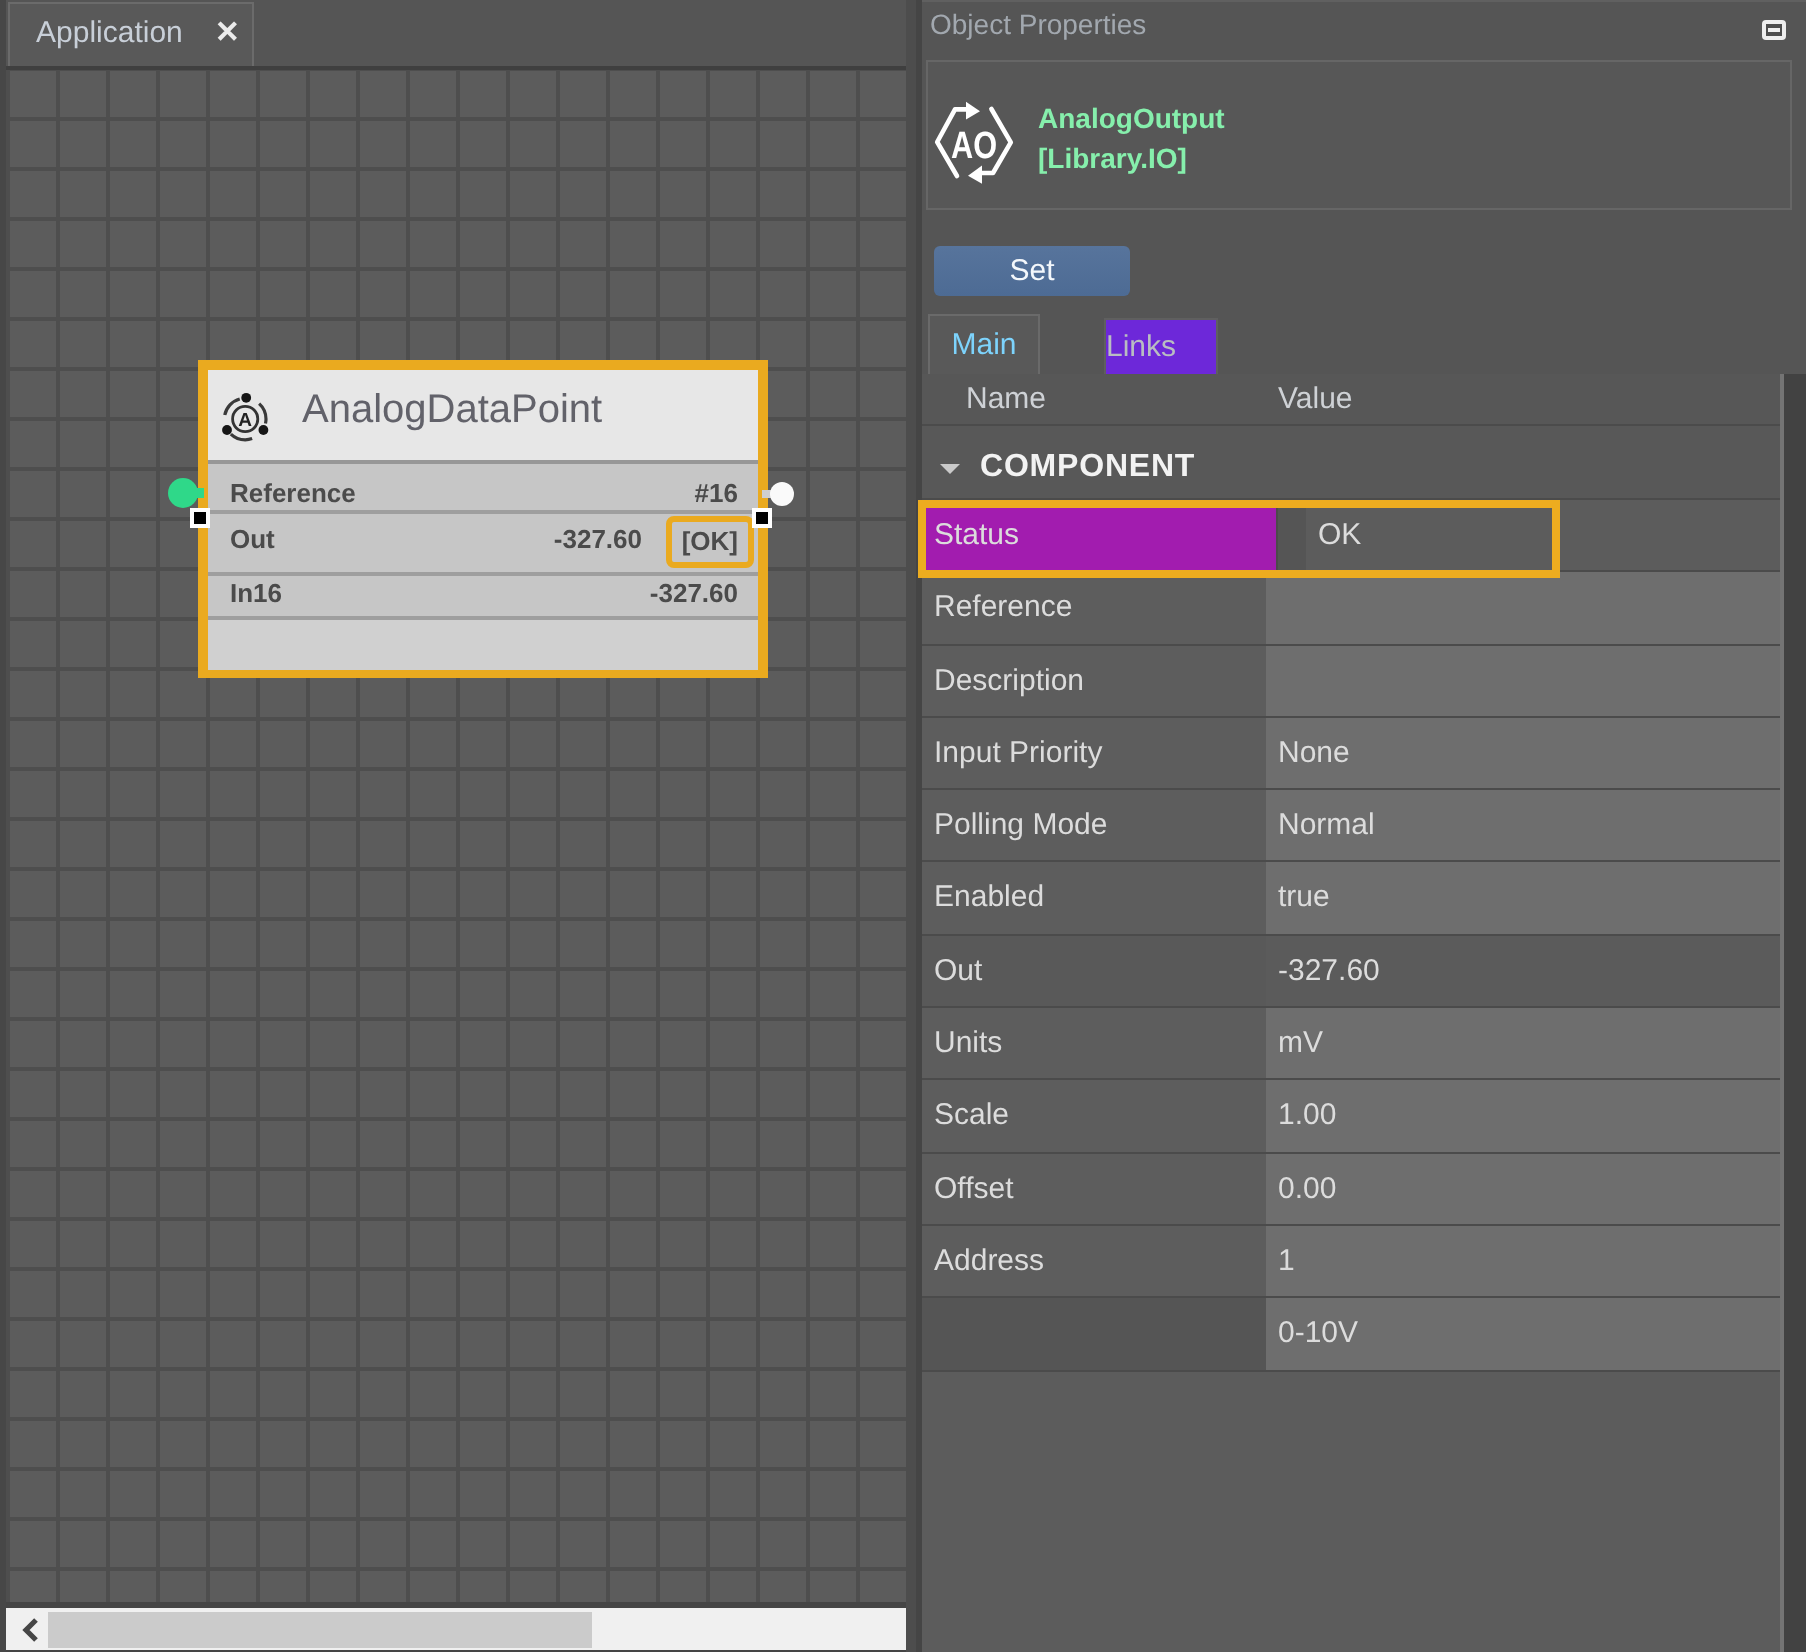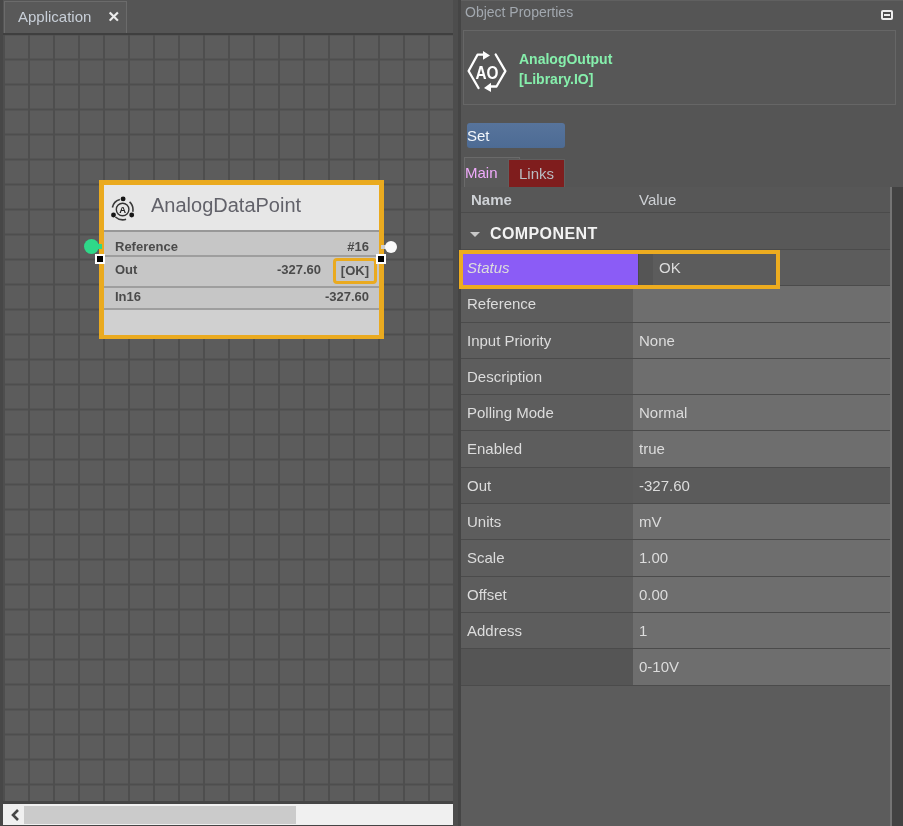--- a/index.html
+++ b/index.html
@@ -56,47 +56,47 @@
   #pticon{left:881px;top:10px;width:12px;height:10px;background:#ededed;border-radius:2px;}
   #pticon .in{position:absolute;left:2px;top:2px;width:8px;height:6px;background:#4c4c4c;}
   #pticon .bar{position:absolute;left:3px;top:4px;width:6px;height:2px;background:#ededed;}
 
   #infobox{left:463px;top:30px;width:433px;height:75px;background:#575757;
            border:1px solid #666666;box-sizing:border-box;}
   #iotext{left:519px;top:50px;font-size:14px;font-weight:bold;color:#86efac;line-height:19.5px;}
 
   #setbtn{left:467px;top:123px;width:98px;height:25px;border-radius:3px;
           background:linear-gradient(#57749c,#4d6b94);color:#f3f7fb;font-size:15px;
-          text-align:left;line-height:25px;}
+          text-align:center;line-height:25px;}
 
   #tabmain{left:464px;top:157px;width:56px;height:30px;background:#595959;
            border:1px solid #6a6a6a;border-bottom:none;box-sizing:border-box;
-           color:#f0abfc;font-size:15px;text-align:left;line-height:29px;}
-  #tablinks{left:508px;top:159px;width:57px;height:28px;background:#7f1d1d;
+           color:#7dd3fc;font-size:15px;text-align:center;line-height:29px;}
+  #tablinks{left:552px;top:159px;width:57px;height:28px;background:#6d28d9;
            border:1px solid #5f5f5f;border-bottom:none;box-sizing:border-box;
-           color:#b9bdc2;font-size:15px;text-align:center;line-height:27px;}
+           color:#b9bdc2;font-size:15px;text-align:left;line-height:27px;}
 
   
   #ptable{left:461px;top:187px;width:429px;}
   .trow{position:relative;height:35.3px;border-bottom:1px solid #4b4b4b;
         font-size:15px;color:#dcdcdc;}
   .trow .nc{position:absolute;left:0;top:0;bottom:0;width:171px;background:#5d5d5d;
             border-right:1px solid #4b4b4b;line-height:35px;padding-left:6px;}
   .trow .vc{position:absolute;left:172px;top:0;bottom:0;right:0;background:#6e6e6e;
             line-height:35px;padding-left:6px;}
   #thead{height:25px;background:#575757;color:#ced1d5;}
   #thead .nc,#thead .vc{background:transparent;border-right:none;line-height:26px;}
-  #thead .nc{padding-left:10px;font-weight:bold;}
+  #thead .nc{padding-left:22px;}
   #tgroup{height:36px;background:#585858;color:#f2f2f2;}
   #tgroup .gtri{position:absolute;left:9px;top:18.5px;width:0;height:0;
      border-left:5px solid transparent;border-right:5px solid transparent;
      border-top:5px solid #c9c9c9;}
   #tgroup .gtx{position:absolute;left:29px;top:0;line-height:41px;font-weight:bold;
      font-size:16px;letter-spacing:0.4px;}
-  .stat .nc{background:#8b5cf6;font-style:italic;}
+  .stat .nc{background:#a21caf;}
   .stat .vc{background:#5c5c5c;margin-left:20px;}
   .dark .nc{background:#595959;}
   .dark .vc{background:#5b5b5b;}
   #tempty{height:141px;background:#5c5c5c;}
 
   #statbox{left:459px;top:250px;width:313px;height:31px;border:4px solid #edac1f;}
   #stripL{left:890px;top:187px;width:2px;height:639px;background:#747474;}
   #stripD{left:892px;top:187px;width:11px;height:639px;background:#424242;}
 </style>
 </head>
@@ -189,26 +189,26 @@
       </div>
     <div class="trow stat">
         <span class="nc">Status</span>
         <span class="vc">OK</span>
       </div>
     <div class="trow">
         <span class="nc">Reference</span>
         <span class="vc"></span>
       </div>
     <div class="trow">
+        <span class="nc">Description</span>
+        <span class="vc"></span>
+      </div>
+    <div class="trow">
         <span class="nc">Input Priority</span>
         <span class="vc">None</span>
-      </div>
-    <div class="trow">
-        <span class="nc">Description</span>
-        <span class="vc"></span>
       </div>
     <div class="trow">
         <span class="nc">Polling Mode</span>
         <span class="vc">Normal</span>
       </div>
     <div class="trow">
         <span class="nc">Enabled</span>
         <span class="vc">true</span>
       </div>
     <div class="trow dark">

